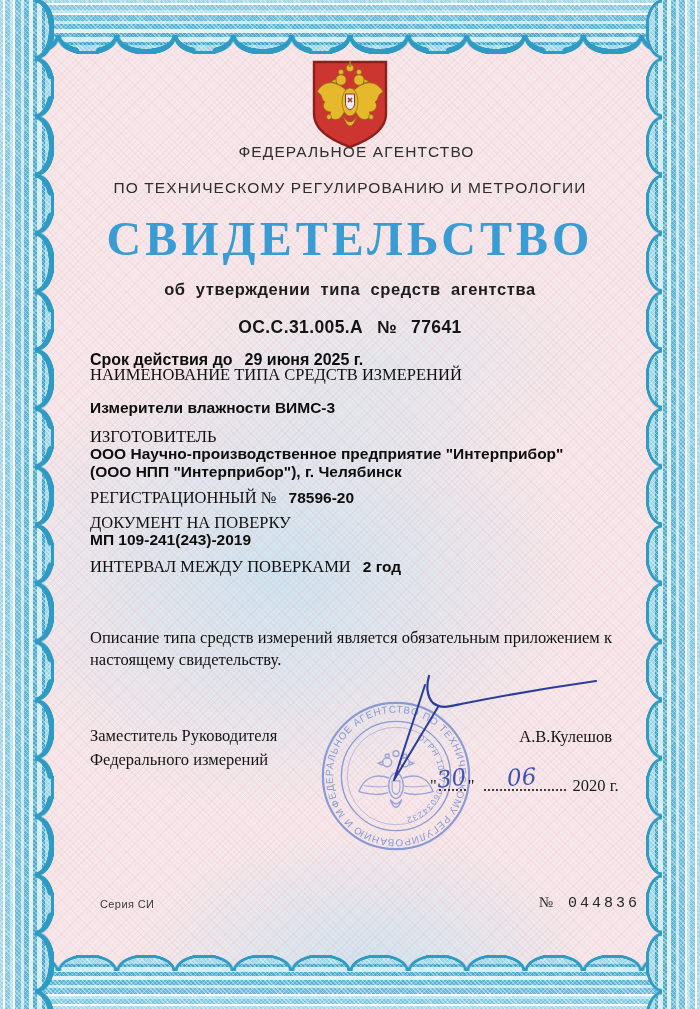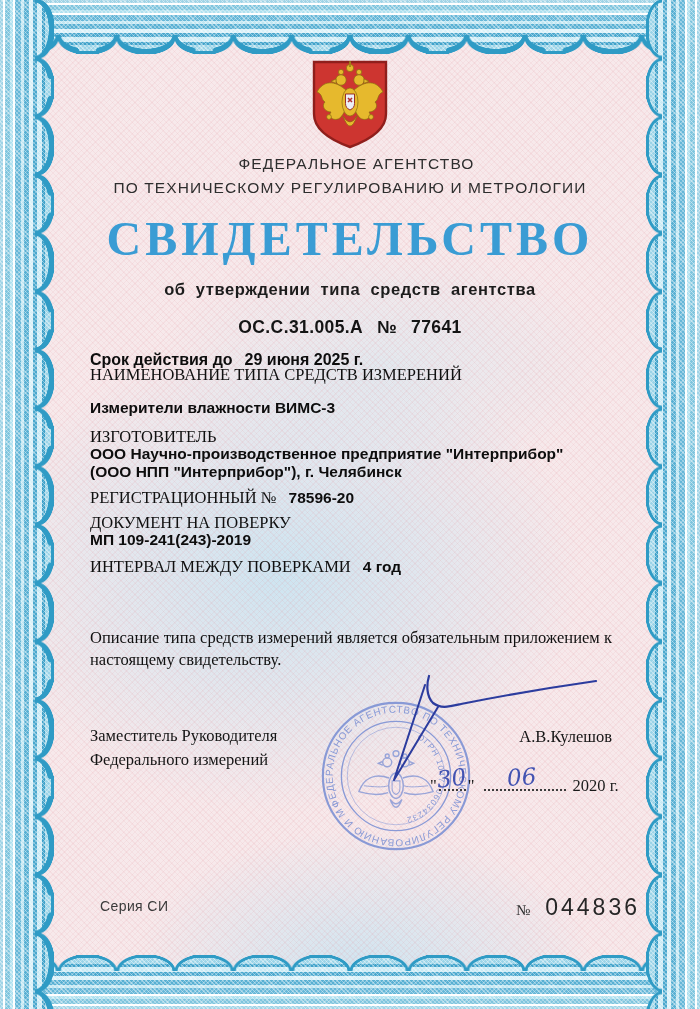--- a/index.html
+++ b/index.html
@@ -74,21 +74,21 @@
       linear-gradient(to right,#0000 0 13px,#000 13px) 0 0/100% 100% no-repeat,
       radial-gradient(14px 27px at 13px 50%,#000 97%,#0000 100%) 0 0/100% 58.333px repeat-y,
       radial-gradient(22px 12px at 13px 50%,#000 97%,#0000 100%) 0 29.166px/100% 116.667px repeat-y;}
 
   
   .abs{position:absolute;z-index:5;}
   .ctr{left:0;right:0;text-align:center;}
   .sans{font-family:"Liberation Sans",sans-serif;}
   .crest{left:310px;top:58px;width:80px;height:92px;}
   .hdr{font-family:"Liberation Sans",sans-serif;font-size:15.5px;letter-spacing:1.1px;color:#2e2e2e;}
-  .hdr1{top:155px;padding-left:13px;}  .hdr2{top:179px;}
+  .hdr1{top:143px;padding-left:13px;}  .hdr2{top:179px;}
   .title{top:211px;font-family:"Liberation Serif",serif;font-weight:bold;font-size:48px;letter-spacing:4px;color:#3a9cd4;}
   .subtitle{top:280px;font-family:"Liberation Sans",sans-serif;font-weight:bold;font-size:16.5px;letter-spacing:.6px;word-spacing:5px;color:#1c1c1c;}
   .docnum{top:317px;font-family:"Liberation Sans",sans-serif;font-weight:bold;font-size:17.5px;letter-spacing:.4px;color:#141414;}
   .docnum .gap{display:inline-block;width:14px;}
   .left-col{left:90px;width:522px;}
   .lbl{font-family:"Liberation Serif",serif;font-size:16.5px;color:#101010;}
   .val{font-family:"Liberation Sans",sans-serif;font-weight:bold;font-size:15.5px;color:#0d0d0d;}
   .val-lg{font-size:16px;}
   .row-srok{top:351px;}
   .row-tname-l{top:365px;} .row-tname-v{top:399px;}
@@ -101,24 +101,24 @@
   .sig-pos{top:724px;left:90px;font-size:16.5px;line-height:1.45;}
   .sig-name{top:727px;right:88px;font-size:16.5px;text-align:right;}
   .stamp-box{left:318px;top:698px;width:156px;height:156px;z-index:6;opacity:.88;}
   .sign-svg{left:320px;top:650px;width:300px;height:160px;z-index:7;}
   .date-line{top:775px;left:430px;z-index:8;font-size:16.5px;color:#1a1a1a;white-space:nowrap;}
   .dots{display:inline-block;border-bottom:2px dotted #3c3c3c;height:14px;vertical-align:baseline;}
   .d1{width:27px;margin:0 2px;} .d2{width:82px;margin:0 7px 0 9px;}
   .hand{position:absolute;z-index:9;font-family:"DejaVu Serif",serif;font-style:italic;font-size:23px;color:#4353b2;}
   .hand-day{left:437px;top:765px;transform:rotate(-7deg);}
   .hand-month{left:507px;top:764px;transform:rotate(-4deg);}
-  .footer-series{left:100px;top:898px;font-family:"Liberation Sans",sans-serif;font-size:14px;color:#3a3a3a;letter-spacing:.4px;}
+  .footer-series{left:100px;top:898px;font-family:"Liberation Sans",sans-serif;font-size:11px;color:#3a3a3a;letter-spacing:.4px;}
   .footer-num{right:60px;top:894px;display:flex;align-items:baseline;gap:15px;}
   .footer-num .no{font-family:"Liberation Serif",serif;font-size:15px;color:#2c2c2c;}
-  .footer-num .digits{font-family:Liberation Sans, sans-serif;font-size:23px;letter-spacing:3px;color:#262626;}
+  .footer-num .digits{font-family:Liberation Mono, monospace;font-size:15px;letter-spacing:3px;color:#262626;}
 </style>
 </head>
 <body>
 
 <div class="page">
 
   <div class="bd bd-top"></div>
   <div class="bd bd-bottom"></div>
   <div class="bd bd-left"></div>
   <div class="bd bd-right"></div>
@@ -170,21 +170,21 @@
   <div class="abs left-col row-reg">
     <span class="lbl">РЕГИСТРАЦИОННЫЙ №</span>
     <span class="val inline-val">78596-20</span>
   </div>
 
   <div class="abs left-col lbl row-dok-l">ДОКУМЕНТ НА ПОВЕРКУ</div>
   <div class="abs left-col val row-dok-v">МП 109-241(243)-2019</div>
 
   <div class="abs left-col row-int">
     <span class="lbl">ИНТЕРВАЛ МЕЖДУ ПОВЕРКАМИ</span>
-    <span class="val inline-val">4 год</span>
+    <span class="val inline-val">2 год</span>
   </div>
 
   <div class="abs left-col para para2">Описание типа средств измерений является обязательным приложением к настоящему свидетельству.</div>
 
   <div class="abs sig-pos">
     <div>Заместитель Руководителя</div>
     <div>Федерального измерений</div>
   </div>
   <div class="abs sig-name">А.В.Кулешов</div>
 

